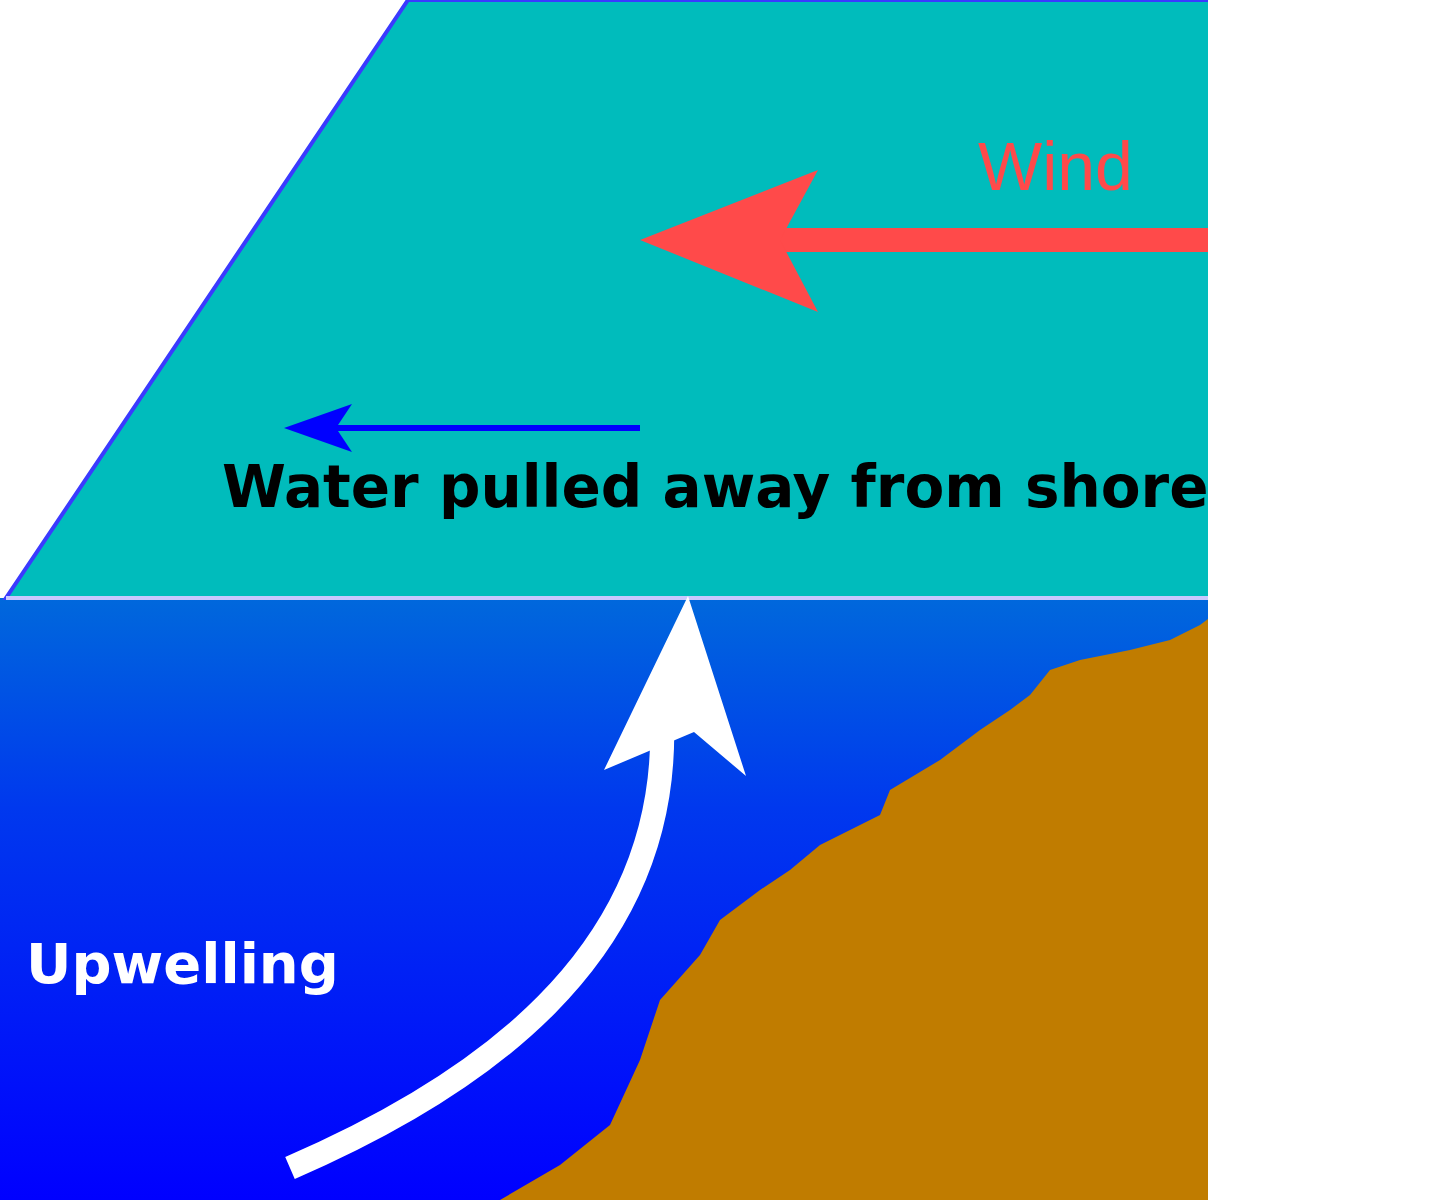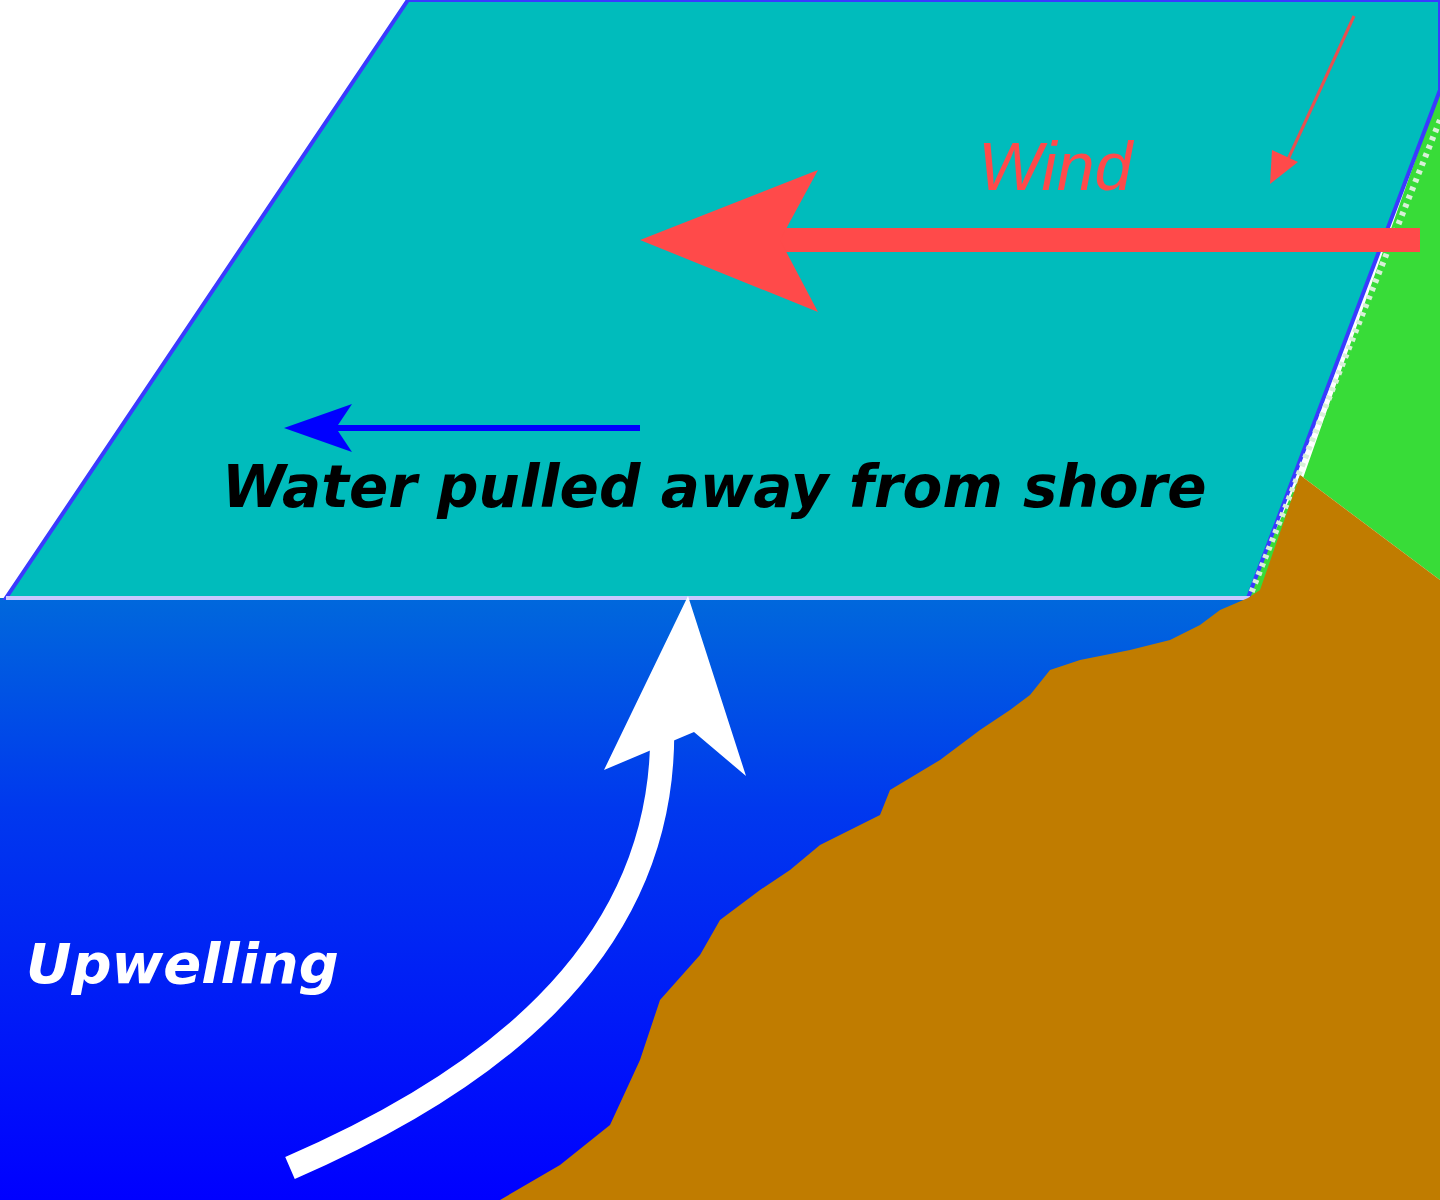--- a/index.html
+++ b/index.html
@@ -1,16 +1,16 @@
 <!DOCTYPE html>
 <html><head>
 <meta charset="utf-8">
 <style>
   html, body { margin: 0; padding: 0; background: #ffffff; }
-  .stage { position: relative; width: 1440px; height: 1200px; overflow: hidden; background: #ffffff; font-style: italic; }
+  .stage { position: relative; width: 1208px; height: 1200px; overflow: hidden; background: #ffffff; }
   svg { position: absolute; left: 0; top: 0; }
   .lbl { position: absolute; font-family: "DejaVu Sans", sans-serif; font-weight: bold; white-space: nowrap; line-height: 1; }
   .wind-label { left: 978px; top: 132px; font-size: 68px; color: #ff4a4a; font-weight: normal; font-family: "Liberation Sans", sans-serif; }
   .water-label { left: 222px; top: 458px; font-size: 58px; color: #000000; }
   .coastal-label { left: 1145px; top: 688px; font-size: 60px; color: #000000; text-align: center; }
   .coastal-label span { display: block; }
   .upwelling-label { left: 26px; top: 936px; font-size: 56px; color: #ffffff; }
 </style>
 </head>
 <body>

